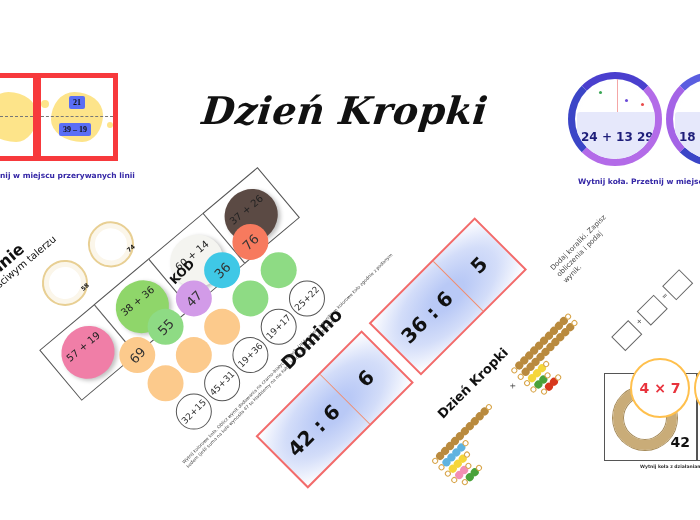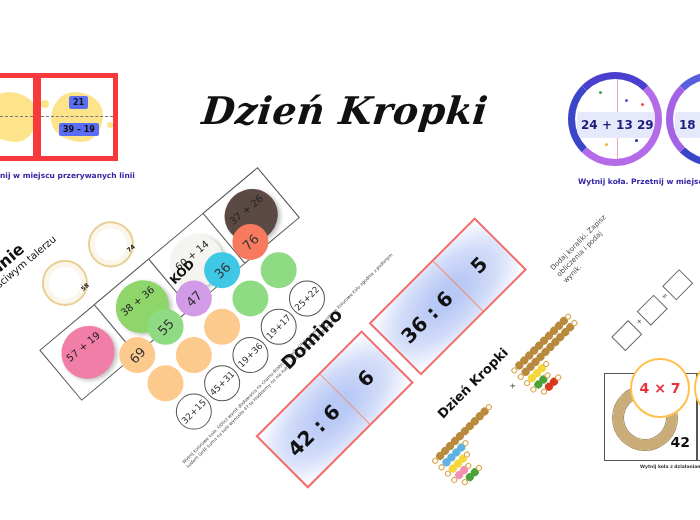--- a/index.html
+++ b/index.html
@@ -13,21 +13,21 @@
     left: 180px; top: 88px; width: 330px; text-align: center;
     font-family: "DejaVu Serif", serif; font-weight: bold; font-style: italic;
     font-size: 38px; letter-spacing: 0.5px; color: #111;
     transform: skewX(-6deg);
   }
 
   
   .splash-wrap { left: -40px; top: 73px; width: 158px; height: 88px; }
   .splash-card {
     position: absolute; top: 0; width: 78px; height: 88px;
-    border: 5px solid #f7393c; background: #fff; overflow: hidden;
+    border: 5px solid #f7393c; background: #fff; overflow: hidden; font-family: Liberation Serif, serif;
   }
   .splash-card.c1 { left: 0; }
   .splash-card.c2 { left: 76px; width: 82px; }
   .splash-blob {
     position: absolute; left: 10px; top: 14px; width: 52px; height: 50px;
     background: #fde48a; border-radius: 45% 55% 40% 60% / 55% 45% 55% 45%;
   }
   .splash-blob::before, .splash-blob::after {
     content: ""; position: absolute; background: #fde48a; border-radius: 50%;
   }
@@ -49,21 +49,21 @@
     width: 94px; height: 94px; border-radius: 50%;
     border: 7px solid #4c4fd6;
     background: radial-gradient(circle at 50% 50%, #fff 60%, #fbfbff 100%);
     overflow: hidden;
   }
   .circle.c1 { left: 568px; top: 72px; border-color: #4a3fce #b36be8 #b36be8 #3b45c7; }
   .circle.c2 { left: 666px; top: 72px; border-color: #5a5ee0 #3b45c7 #3b45c7 #a463e6; }
   .circle-cut { position: absolute; left: 53%; top: 0; bottom: 0; border-left: 1px solid #f4a6a6; }
   .circle-label {
     position: absolute; top: 33px; background: #e6e8fb; color: #1e1e7a; font-weight: bold;
-    font-size: 12px; padding: 6px 4px; border-radius: 3px; white-space: nowrap;
+    font-size: 12px; padding: 18px 4px; border-radius: 3px; white-space: nowrap;
   }
   .dot { position: absolute; width: 3px; height: 3px; border-radius: 50%; }
   .circles-caption {
     left: 578px; top: 177px; font-size: 7.5px; font-weight: bold; color: #3426a6; white-space: nowrap;
   }
 
   
   .rot-group { transform-origin: 0 0; }
   .ice-sheet { left: -30px; top: 330px; transform: rotate(-40deg); }
   .ice-heading { position: absolute; left: 0; top: -170px; font-weight: bold; font-size: 16px; white-space: nowrap; }

